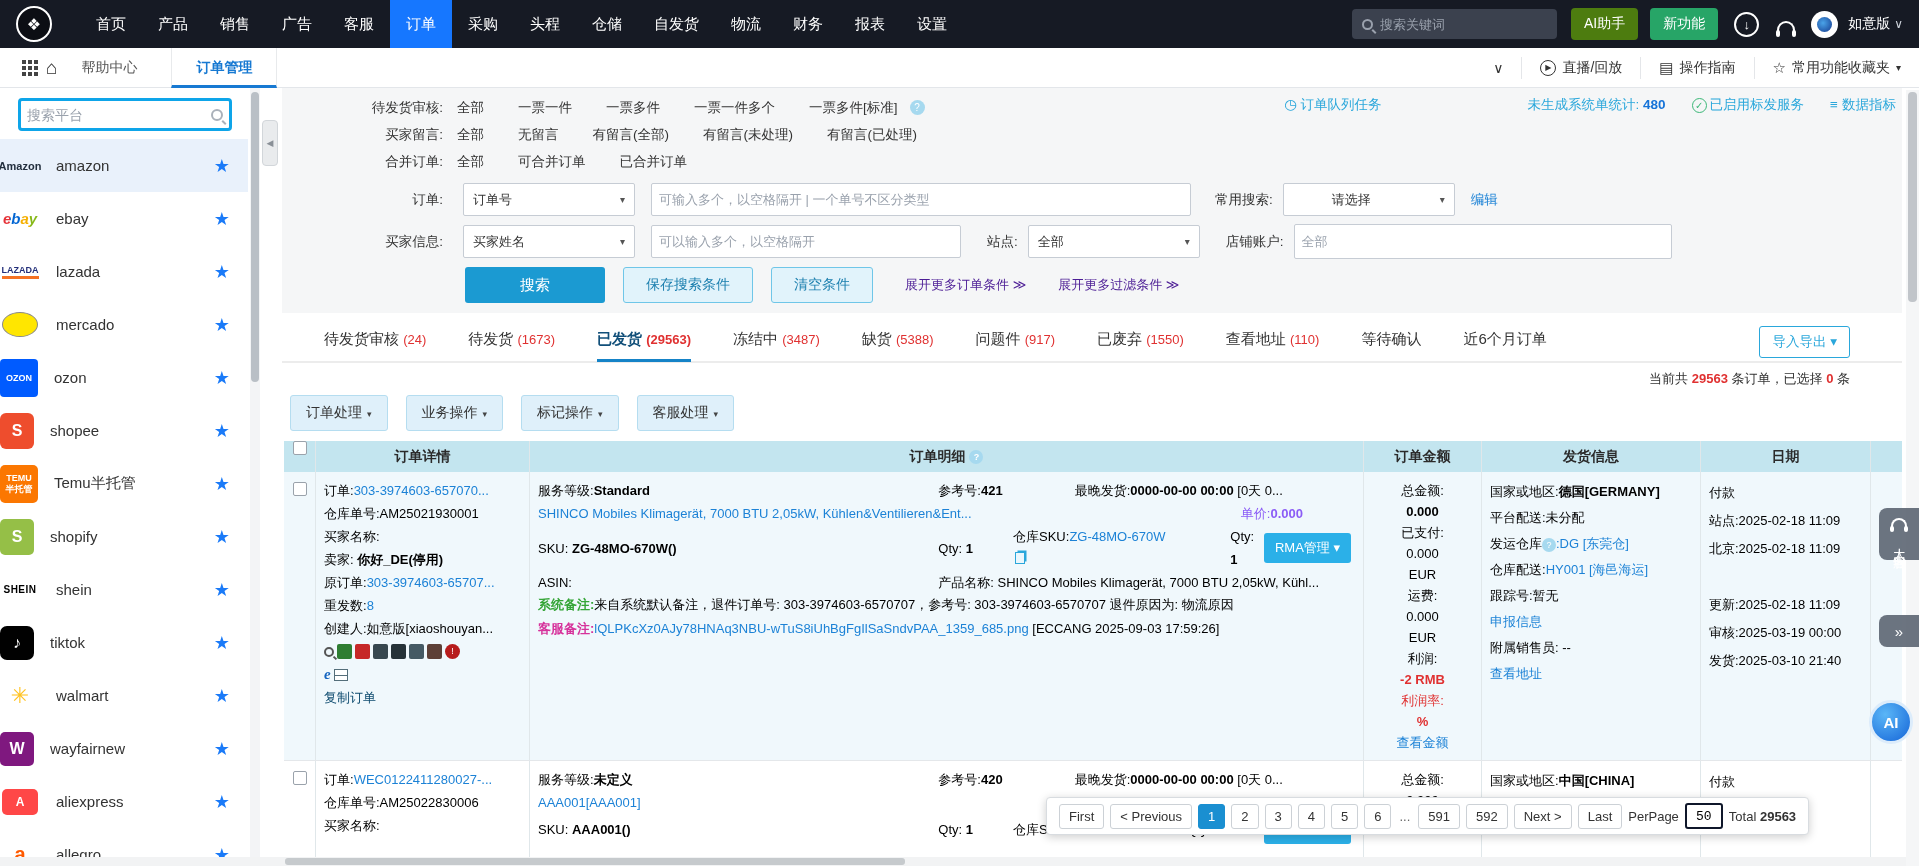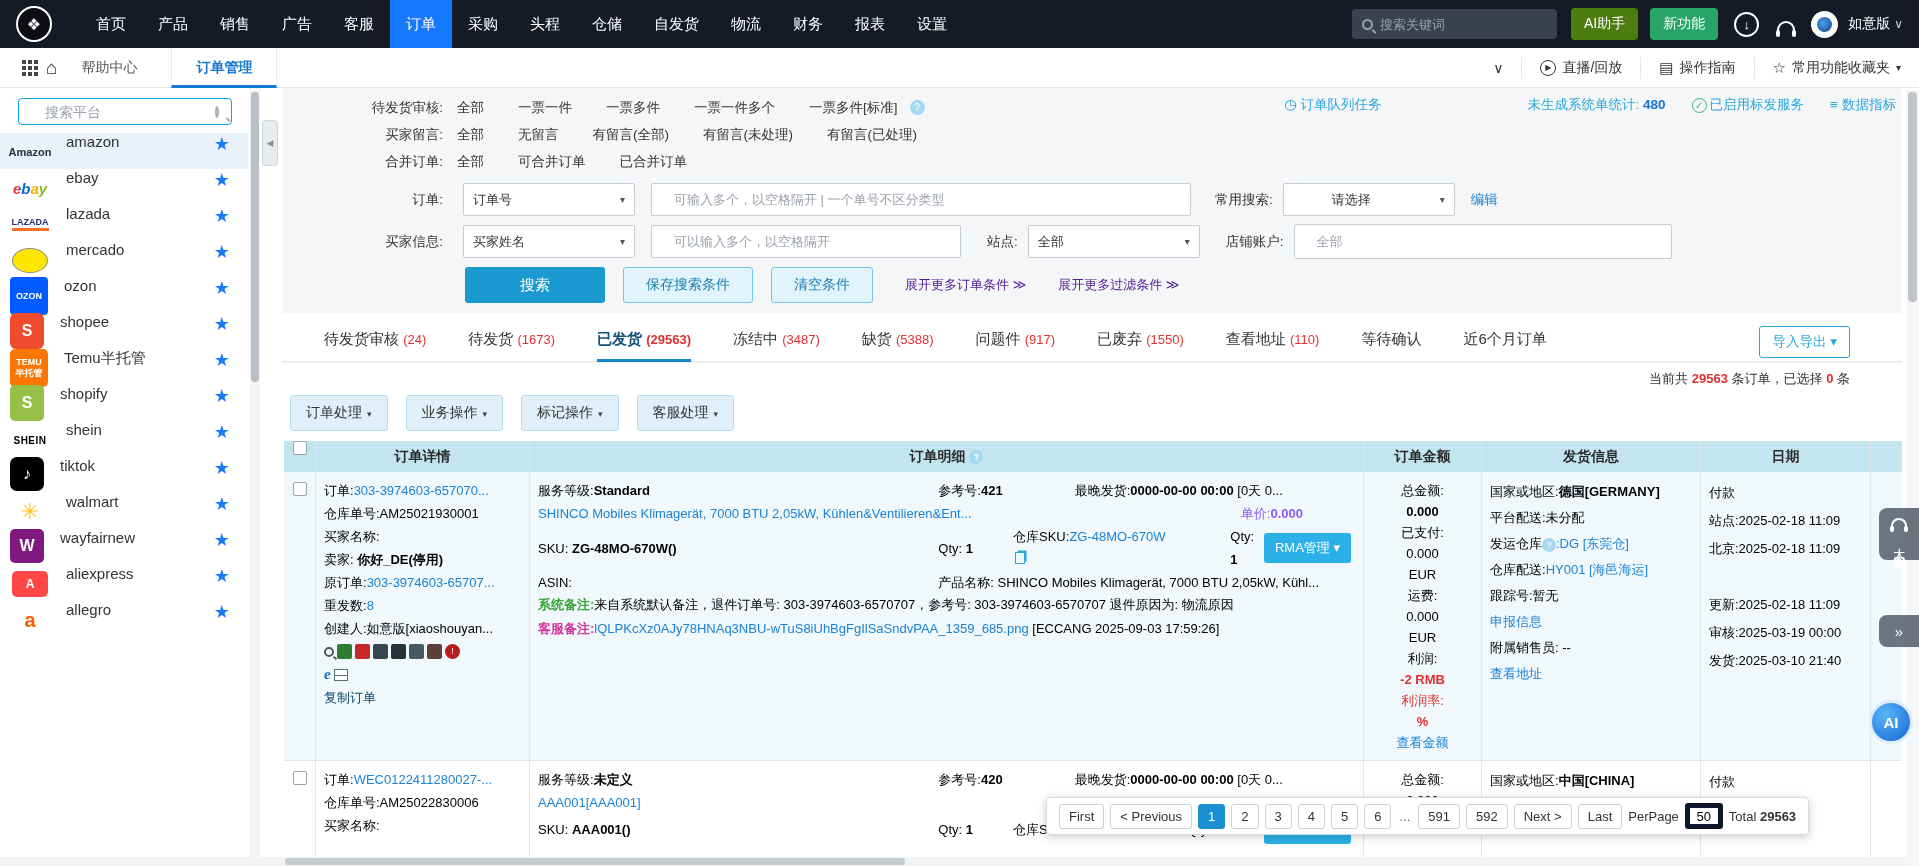--- a/index.html
+++ b/index.html
@@ -35,26 +35,26 @@
   .page-tab { font-size:14px; color:#1779d2; font-weight:bold; height:40px; line-height:38px; padding:0 24px; border-right:1px solid #e8eaec; border-left:1px solid #e8eaec; border-bottom:3px solid #1779d2; cursor:pointer; }
   .tb-right { margin-left:auto; display:flex; align-items:center; font-size:14px; color:#333; }
   .tb-item { display:flex; align-items:center; gap:6px; padding:0 18px; height:22px; cursor:pointer; border-left:1px solid #e4e6e9; white-space:nowrap; }
   .tb-item:first-child { border-left:none; }
   .play-ic { width:16px; height:16px; border:1.5px solid #333; border-radius:50%; display:flex; align-items:center; justify-content:center; font-size:8px; color:#333; }
   .doc-ic,.star-ic { font-size:15px; color:#333; }
   .tb-caret { font-size:10px; color:#333; }
 
   
   .sidebar { position:absolute; top:88px; left:0; width:248px; bottom:0; background:#fff; overflow:hidden; }
-  .s-search { margin:10px 16px 8px 18px; height:27px; border:1px solid #0ea5e9; border-radius:4px; display:flex; align-items:center; padding:0 26px; }
+  .s-search { margin:10px 16px 8px 18px; height:33px; border:3px solid #0ea5e9; border-radius:4px; display:flex; align-items:center; padding:0 6px; }
   .s-search input { border:none; outline:none; font-size:14px; color:#333; width:170px; font-family:inherit; }
   .s-search input::placeholder { color:#9aa2ad; }
   .mag2 { width:12px; height:12px; border:2px solid #aab1ba; border-radius:50%; position:relative; margin-left:auto; }
   .mag2::after { content:""; position:absolute; width:2px; height:5px; background:#aab1ba; transform:rotate(-45deg); left:10px; top:9px; }
-  .s-item { height:36px; display:flex; padding-left:10px; cursor:pointer; }
+  .s-item { height:53px; display:flex; align-items:center; padding-left:0; cursor:pointer; }
   .s-item.active { background:#e9f1fb; }
   .slogo { width:40px; height:38px; display:flex; flex-direction:column; align-items:center; justify-content:center; font-weight:bold; flex:none; }
   .sname { font-size:15px; color:#333; margin-left:16px; }
   .star { margin-left:auto; margin-right:18px; color:#1a7af8; font-size:18px; cursor:pointer; }
   .l-amazon { font-size:11px; color:#232f3e; }
   .l-ebay { font-size:15px; font-style:italic; background:linear-gradient(90deg,#e53238 25%,#0064d2 25%,#0064d2 50%,#f5af02 50%,#f5af02 75%,#86b817 75%); -webkit-background-clip:text; background-clip:text; color:transparent; }
   .l-lazada { font-size:9px; color:#24307a; border-bottom:3px solid #f57224; padding-bottom:1px; }
   .l-mercado { width:36px; height:25px; border-radius:50%; background:#ffe600; border:1.5px solid #8a8a8a; }
   .l-ozon { width:38px; height:38px; background:#005bff; border-radius:4px; color:#fff; font-size:9px; justify-content:center; }
   .l-shopee { width:34px; height:36px; background:#ee4d2d; border-radius:6px; color:#fff; font-size:16px; }
@@ -79,21 +79,21 @@
   .fopt { margin-right:34px; cursor:pointer; white-space:nowrap; }
   .q-ic { width:15px; height:15px; background:#a6d9ef; color:#fff; border-radius:50%; font-size:10px; display:inline-flex; align-items:center; justify-content:center; margin-left:-22px; cursor:pointer; }
   .f-extras { position:absolute; top:8px; right:6px; display:flex; align-items:center; gap:26px; font-size:13.5px; }
   .cyan { color:#2aa7db; cursor:pointer; white-space:nowrap; }
   .blue-num { color:#1673d8; }
   .clock-ic { font-size:14px; color:#2aa7db; margin-right:4px; }
   .chk-ic { display:inline-flex; width:15px; height:15px; border:1.5px solid #3cb878; color:#3cb878; border-radius:50%; font-size:10px; align-items:center; justify-content:center; margin-right:3px; }
   .menu-ic { color:#2aa7db; font-weight:bold; margin-right:4px; }
   .sel { height:33px; border:1px solid #c6ccd4; border-radius:2px; background:#fff; display:flex; align-items:center; padding:0 9px; font-size:13px; color:#333; cursor:pointer; }
   .sel .caret { margin-left:auto; font-size:10px; color:#555; padding-left:8px; }
-  .inp { height:33px; border:1px solid #c6ccd4; border-radius:2px; background:#fff; font-size:13px; color:#333; padding:0 22px; outline:none; font-family:inherit; }
+  .inp { height:33px; border:1px solid #c6ccd4; border-radius:2px; background:#fff; font-size:13px; color:#333; padding:0 7px; outline:none; font-family:inherit; }
   .inp::placeholder { color:#9aa2ad; }
   .w-sel { width:172px; margin-left:6px; }
   .edit-lnk { color:#1c82d6; margin-left:16px; cursor:pointer; }
   .btn-search { margin-left:183px; width:140px; height:36px; background:#1b9ad2; color:#fff; font-size:15px; border:none; border-radius:3px; cursor:pointer; font-family:inherit; }
   .btn-light { height:36px; padding:0 22px; background:#e1f3fb; border:1px solid #6fc6e8; color:#1b7fae; font-size:14px; border-radius:3px; margin-left:18px; cursor:pointer; font-family:inherit; }
   .expand-lnk { color:#4c1d95; font-size:13px; margin-left:32px; cursor:pointer; }
 
   
   .stabs { display:flex; align-items:center; background:#fff; padding:0 0 0 42px; height:44px; border-bottom:2px solid #ececec; position:relative; margin-top:6px; font-size:15px; }
   .stab { margin-right:42px; color:#333; cursor:pointer; white-space:nowrap; height:44px; line-height:42px; }
@@ -141,21 +141,21 @@
   .amt-cell { text-align:center; line-height:21px; padding-top:8px; }
   .ship-cell { line-height:26px; }
   .date-cell { line-height:28px; }
   .gap { margin-top:28px; }
   .qhelp { width:14px; height:14px; background:#a6d9ef; color:#fff; border-radius:50%; font-size:9px; display:inline-flex; align-items:center; justify-content:center; vertical-align:middle; }
 
   
   .pager { position:absolute; left:764px; top:709px; height:38px; background:#fff; border:1px solid #d8dce0; border-radius:4px; box-shadow:0 2px 10px rgba(0,0,0,.2); display:flex; align-items:center; gap:6px; padding:0 12px; font-size:13px; color:#333; z-index:20; }
   .pbtn { border:1px solid #ccd1d6; background:#fff; border-radius:3px; padding:4px 9px; cursor:pointer; white-space:nowrap; font-family:inherit; font-size:13px; color:#333; }
   .pbtn.cur { background:#1a8fd1; border-color:#1a8fd1; color:#fff; }
-  .pp-input { width:38px; height:26px; border:5px solid #0f172a; border-radius:3px; text-align:center; font-size:13px; outline:none; font-family:Liberation Sans, sans-serif; }
+  .pp-input { width:38px; height:26px; border:2px solid #0f172a; border-radius:3px; text-align:center; font-size:13px; outline:none; font-family:Liberation Mono, monospace; }
   .pdots { padding:0 2px; color:#666; }
 
   
   .vscroll { position:absolute; right:0; top:90px; width:13px; height:776px; background:#f5f6f7; }
   .vscroll i { position:absolute; top:2px; left:2px; width:9px; height:210px; background:#c1c5ca; border-radius:4px; }
   .svc { position:absolute; right:0; top:508px; width:40px; background:rgba(88,97,110,.88); border-radius:8px 0 0 8px; color:#fff; display:flex; flex-direction:column; align-items:center; padding:10px 0; gap:8px; z-index:40; cursor:pointer; }
   .svc-head { width:16px; height:12px; border:2px solid #fff; border-bottom:none; border-radius:8px 8px 0 0; position:relative; }
   .svc-head::before,.svc-head::after { content:""; position:absolute; width:4px; height:6px; background:#fff; border-radius:2px; top:6px; }
   .svc-head::before { left:-3px; } .svc-head::after { right:-3px; }
   .svc-txt { writing-mode:vertical-rl; font-size:13px; letter-spacing:3px; }

